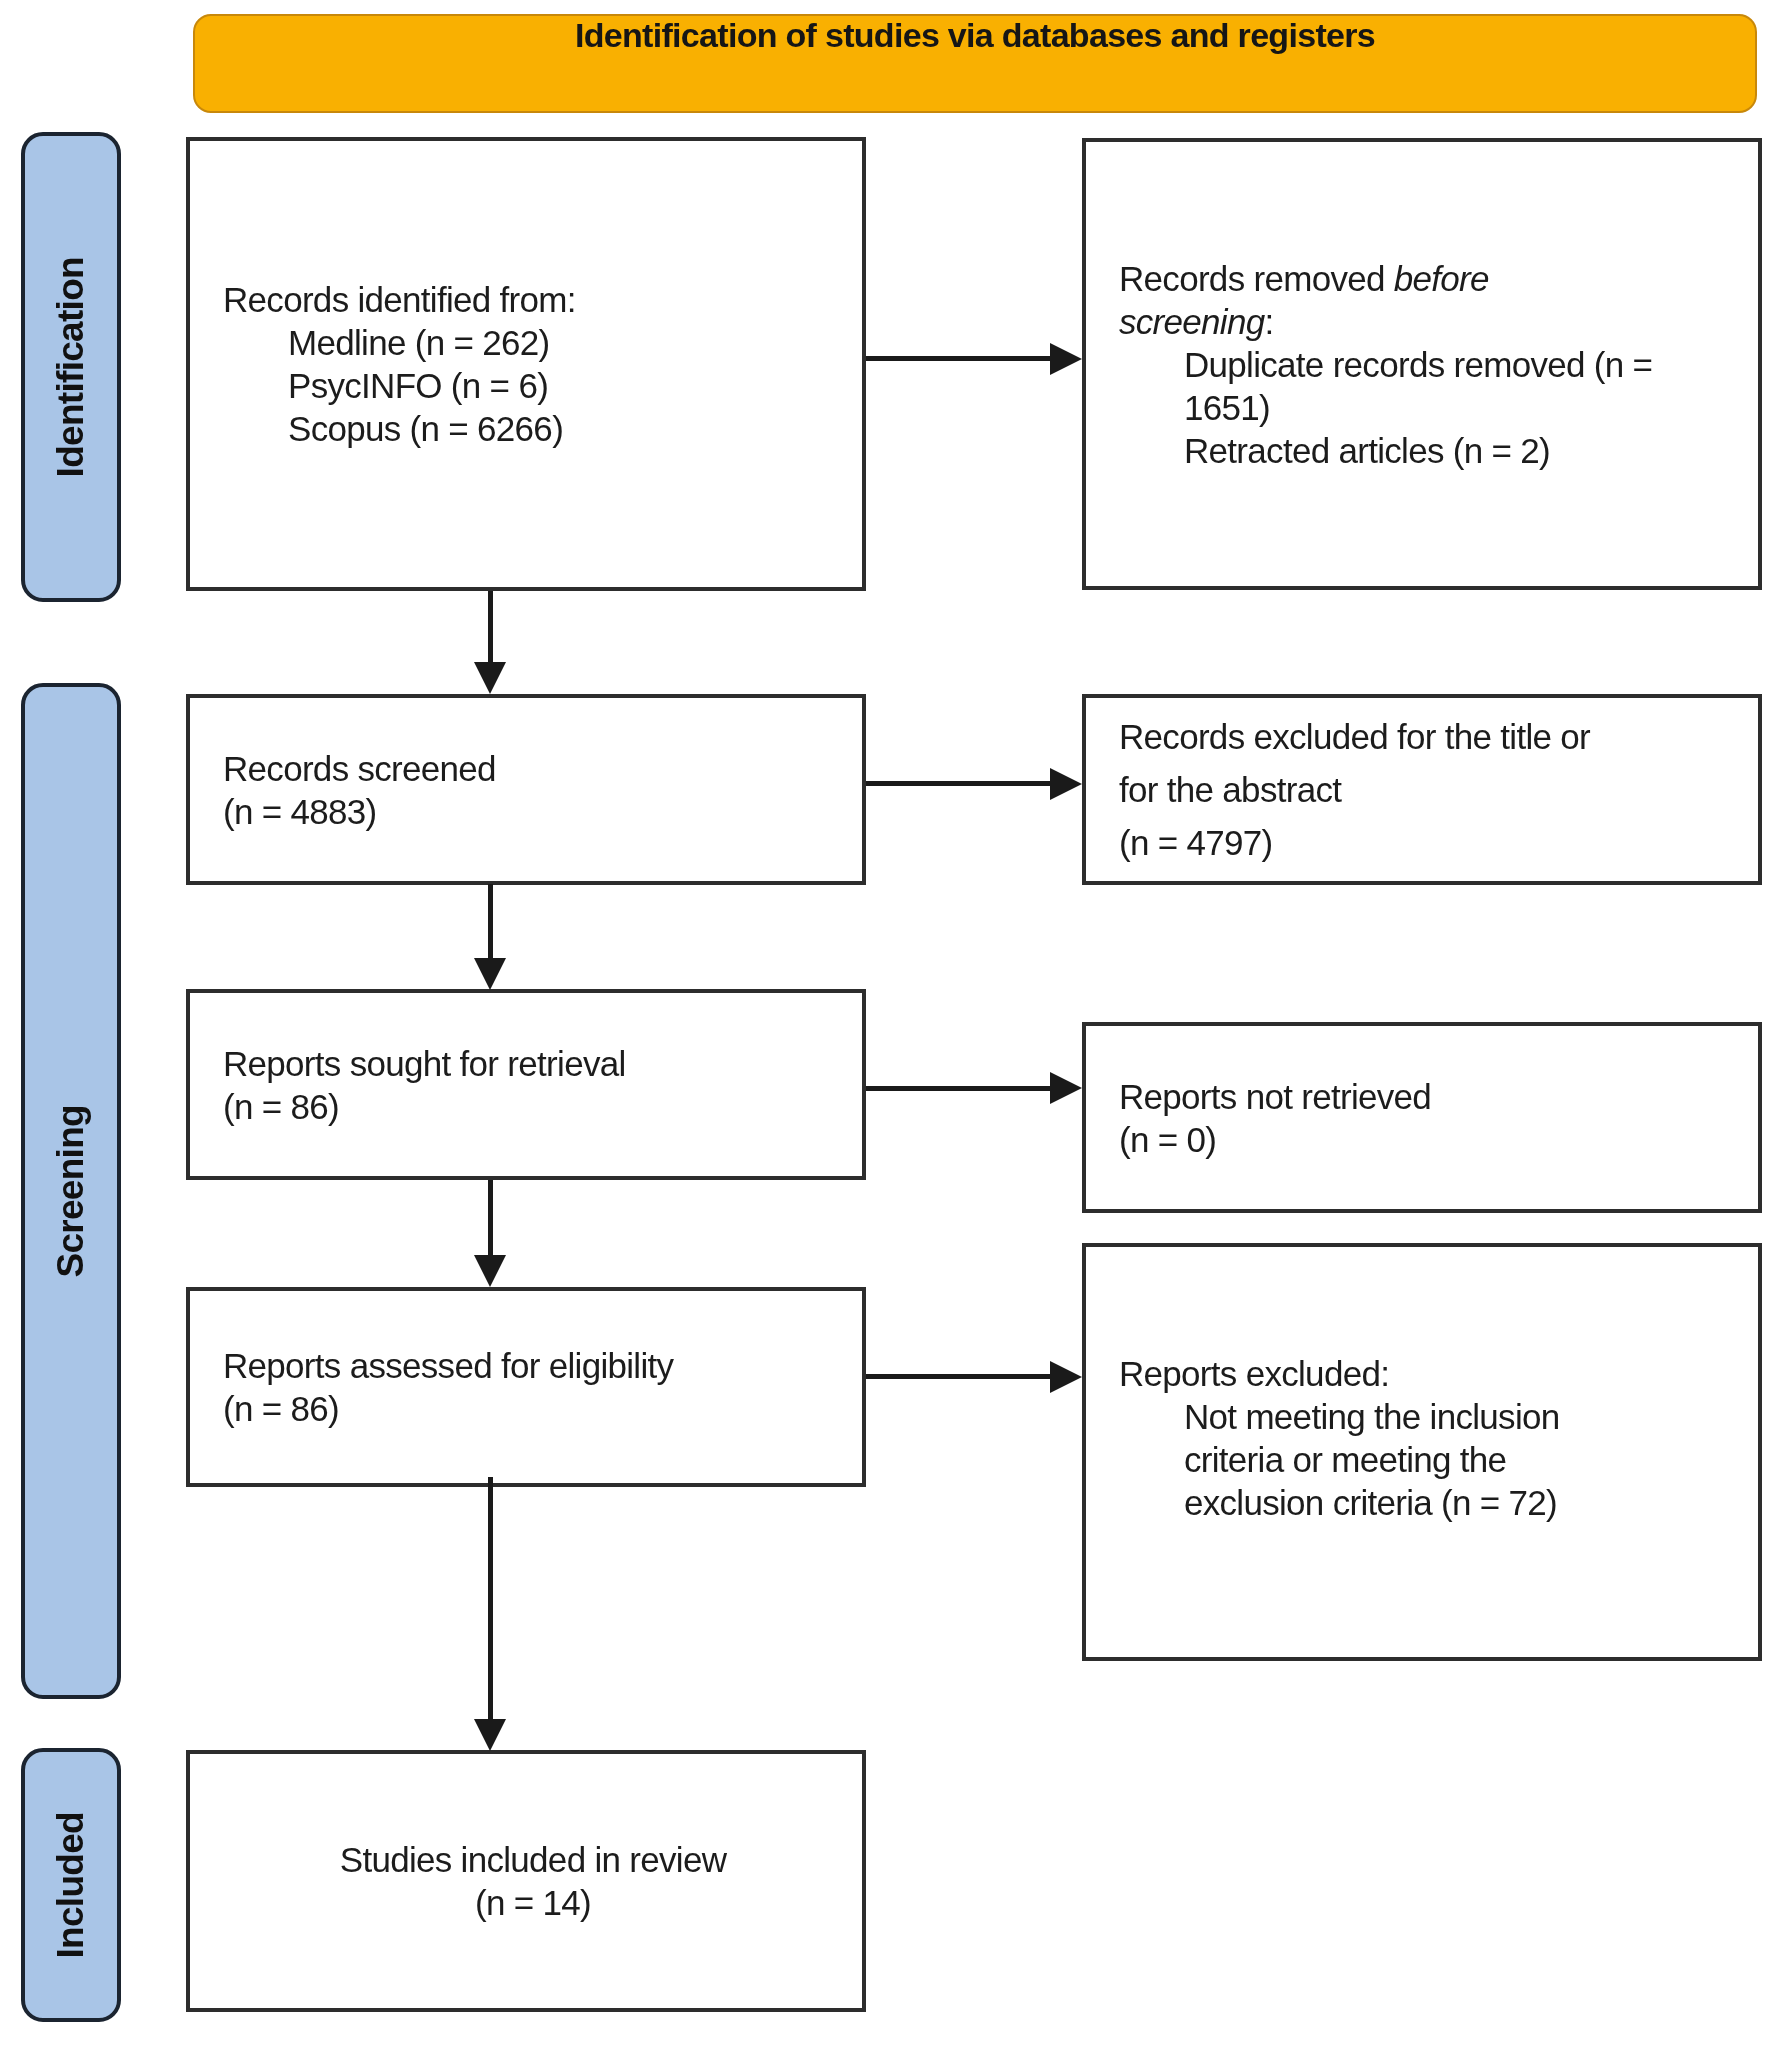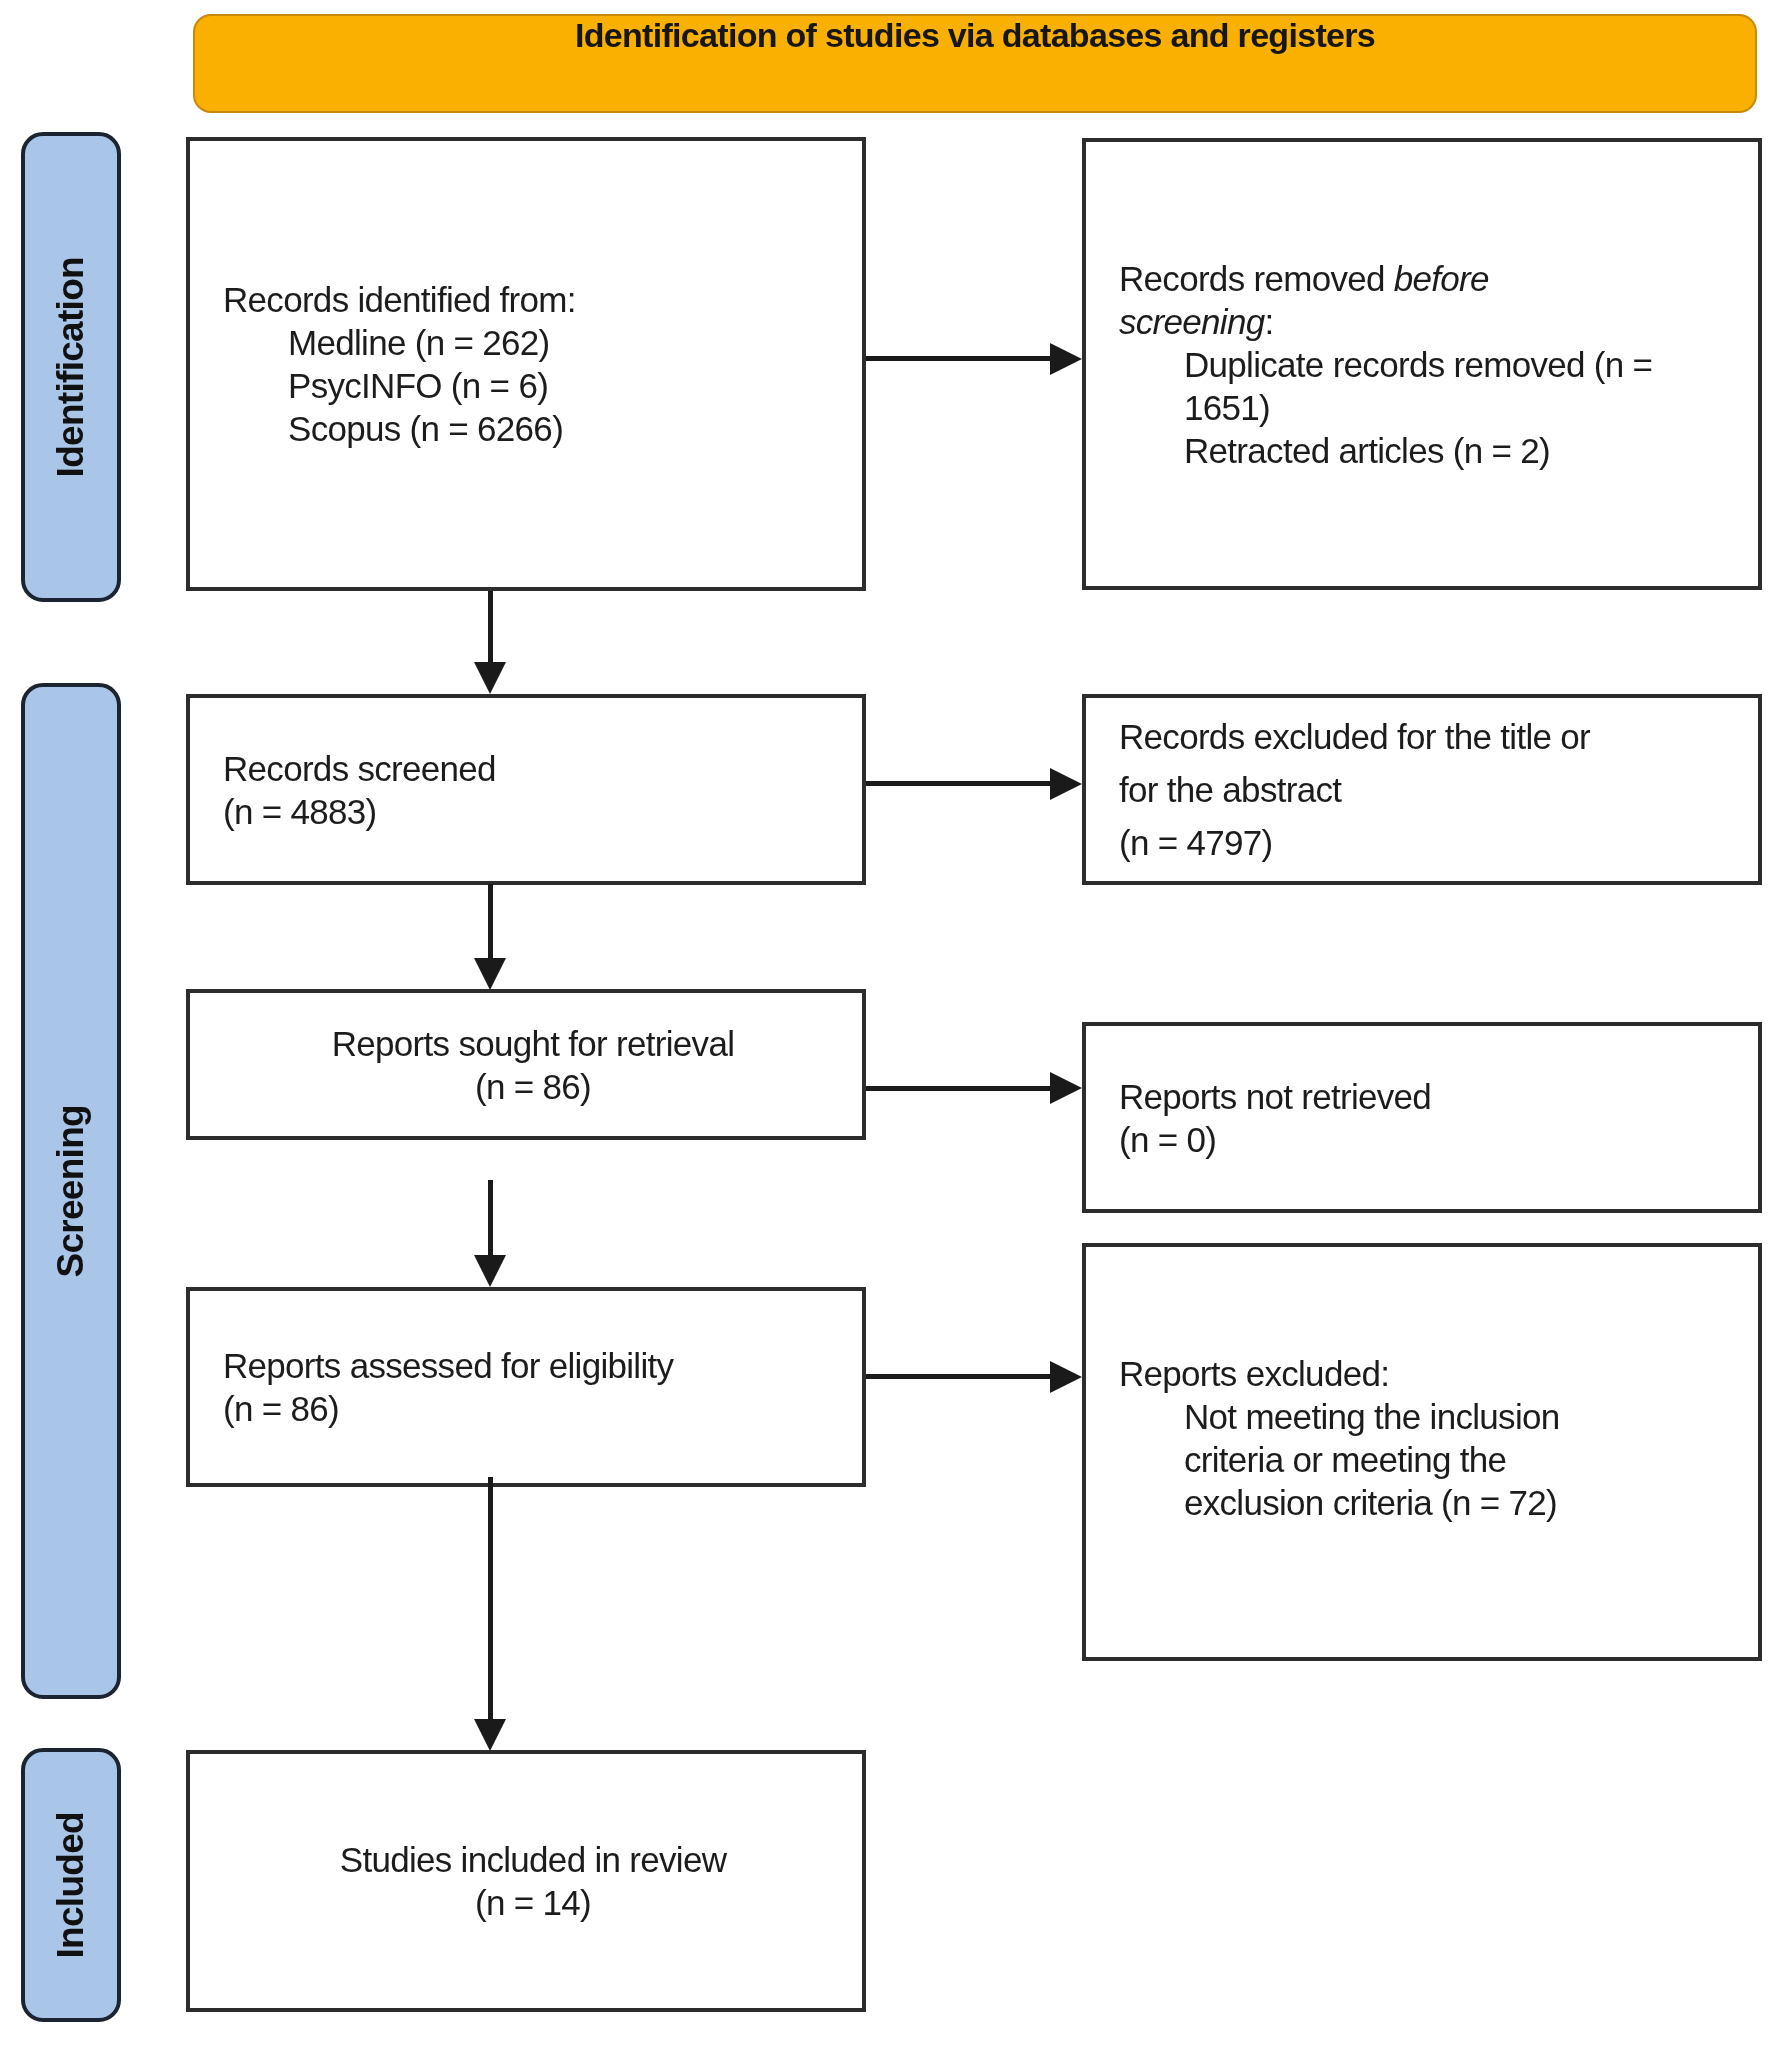--- a/index.html
+++ b/index.html
@@ -59,21 +59,21 @@
     display:flex;flex-direction:column;justify-content:center;
     padding-left:33px;padding-right:19px;
     font-size:35px;line-height:43px;letter-spacing:-0.7px;
   }
   .col-left{left:186px;width:680px;}
   .col-right{left:1082px;width:680px;}
   #box-records-identified{top:137px;height:454px;}
   #box-records-removed{top:138px;height:452px;}
   #box-records-screened{top:694px;height:191px;}
   #box-records-excluded{top:694px;height:191px;gap:10px;}
-  #box-reports-sought{top:989px;height:151px;text-align:center;}
+  #box-reports-sought{top:989px;height:191px;}
   #box-reports-not-retrieved{top:994px;height:191px;margin-top:28px;}
   #box-reports-assessed{top:1287px;height:200px;}
   #box-reports-excluded{top:1243px;height:418px;padding-bottom:28px;}
   #box-studies-included{top:1750px;height:262px;align-items:center;}
   .indent{margin-left:65px;}
   .gap-top{}
   .narrow-head{max-width:384px;}
   .wrap-item1{width:480px;}
   .wrap-item2{width:398px;}
   

